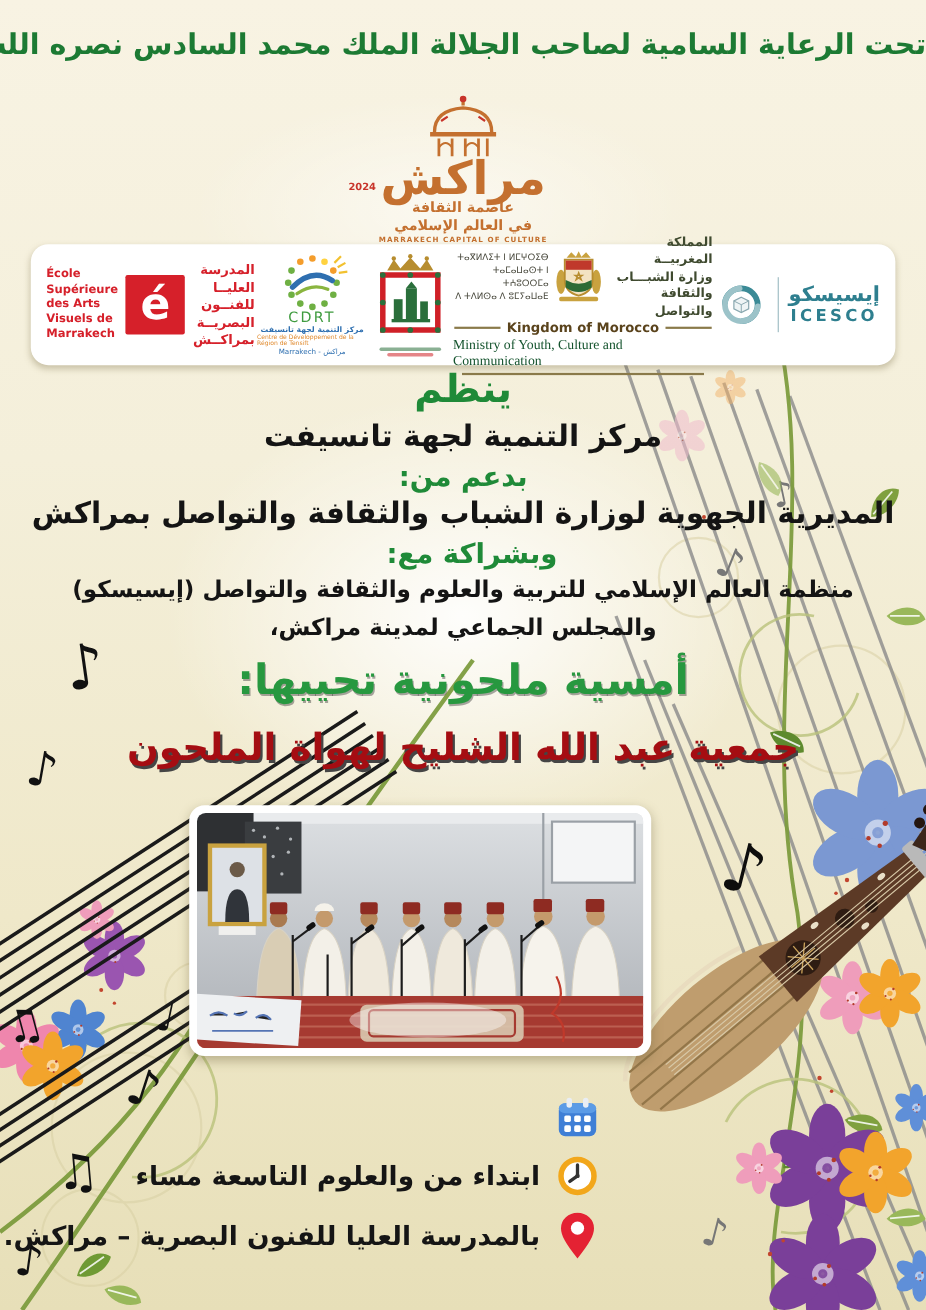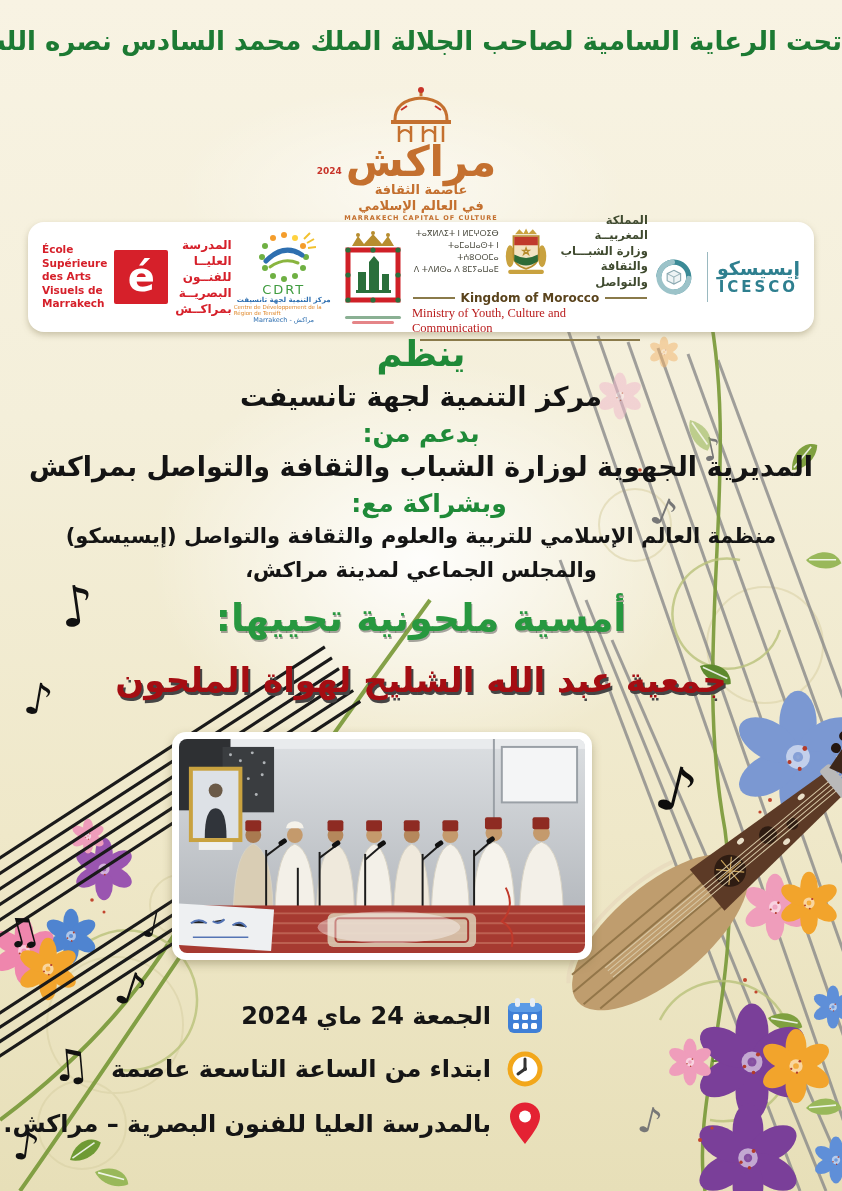--- a/index.html
+++ b/index.html
@@ -38,21 +38,21 @@
   .cdrt-l3{font-size:6.5px;color:#2e6fb0;}
   .crest{display:flex;flex-direction:column;align-items:center;width:74px;}
   .crest-bar{height:3px;background:#2a6f3b;opacity:.55;border-radius:2px;margin-top:2px;}
   .mor{display:flex;flex-direction:column;align-items:center;width:236px;}
   .mor-row{display:flex;align-items:center;gap:6px;}
   .mor-tif{font-size:8px;color:#4c4c40;line-height:1.5;text-align:right;}
   .mor-ar{font-size:11.5px;font-weight:bold;color:#3f4a2f;line-height:1.35;text-align:right;}
   .mor-king{display:flex;align-items:center;gap:6px;margin-top:1px;}
   .mor-king .rule{width:42px;height:2px;background:#8a7a4a;}
   .mor-king span{font-size:12px;font-weight:bold;color:#5a431c;}
-  .mor-min{font-size:12.5px;color:#b91c1c;margin-top:1px;font-family:"Liberation Serif","DejaVu Serif",serif;}
+  .mor-min{font-size:12.5px;color:#14532d;margin-top:1px;font-family:"Liberation Serif","DejaVu Serif",serif;}
   .mor-rule2{width:220px;height:2px;background:#8a7a4a;margin-top:3px;}
   .icesco{display:flex;align-items:center;gap:9px;width:150px;justify-content:flex-end;}
   .icesco-div{width:1.5px;height:50px;background:#9ab9c0;}
   .icesco-txt{display:flex;flex-direction:column;align-items:center;color:#2e7f8f;}
   .icesco-ar{font-size:19px;font-weight:bold;line-height:1.1;}
   .icesco-en{font-size:15px;font-weight:bold;letter-spacing:3px;}
   
   .l-organizes{top:334px;font-size:35px;font-weight:bold;color:#1f8a38;}
   .l-organizer{top:381px;font-size:27px;font-weight:bold;color:#141414;}
   .l-supportlbl{top:419px;font-size:25px;font-weight:bold;color:#1f8a38;}
@@ -515,30 +515,29 @@
         <rect x="25" y="2" width="5" height="9" rx="2.5" fill="#e9eef5"></rect>
         <g fill="#fff">
           <rect x="8" y="18" width="6" height="6" rx="1.5"></rect>
             <rect x="17" y="18" width="6" height="6" rx="1.5"></rect>
             <rect x="26" y="18" width="6" height="6" rx="1.5"></rect>
           <rect x="8" y="27" width="6" height="6" rx="1.5"></rect>
             <rect x="17" y="27" width="6" height="6" rx="1.5"></rect>
             <rect x="26" y="27" width="6" height="6" rx="1.5"></rect>
         </g>
       </svg>
-      <span class="dtxt ar">الجمعة 24 ماي 2024</span>
     </div>
     <div class="drow">
       <svg width="40" height="40" viewBox="0 0 40 40">
         <circle cx="20" cy="20" r="15" fill="#fff" stroke="#f2a71b" stroke-width="5"></circle>
         <line x1="20" y1="20" x2="20" y2="10" stroke="#333" stroke-width="3" stroke-linecap="round"></line>
         <line x1="20" y1="20" x2="13" y2="25" stroke="#333" stroke-width="3" stroke-linecap="round"></line>
         <circle cx="20" cy="20" r="2" fill="#333"></circle>
       </svg>
-      <span class="dtxt ar">ابتداء من الساعة التاسعة عاصمة</span>
+      <span class="dtxt ar">ابتداء من والعلوم التاسعة مساء</span>
     </div>
     <div class="drow">
       <svg width="40" height="44" viewBox="0 0 40 44">
         <path d="M20,42 C9,28 5,21 5,14.5 A15,14 0 1 1 35,14.5 C35,21 31,28 20,42 Z" fill="#e42233"></path>
         <circle cx="20" cy="14.5" r="6" fill="#fff"></circle>
       </svg>
       <span class="dtxt ar">بالمدرسة العليا للفنون البصرية – مراكش.</span>
     </div>
   </div>
 

